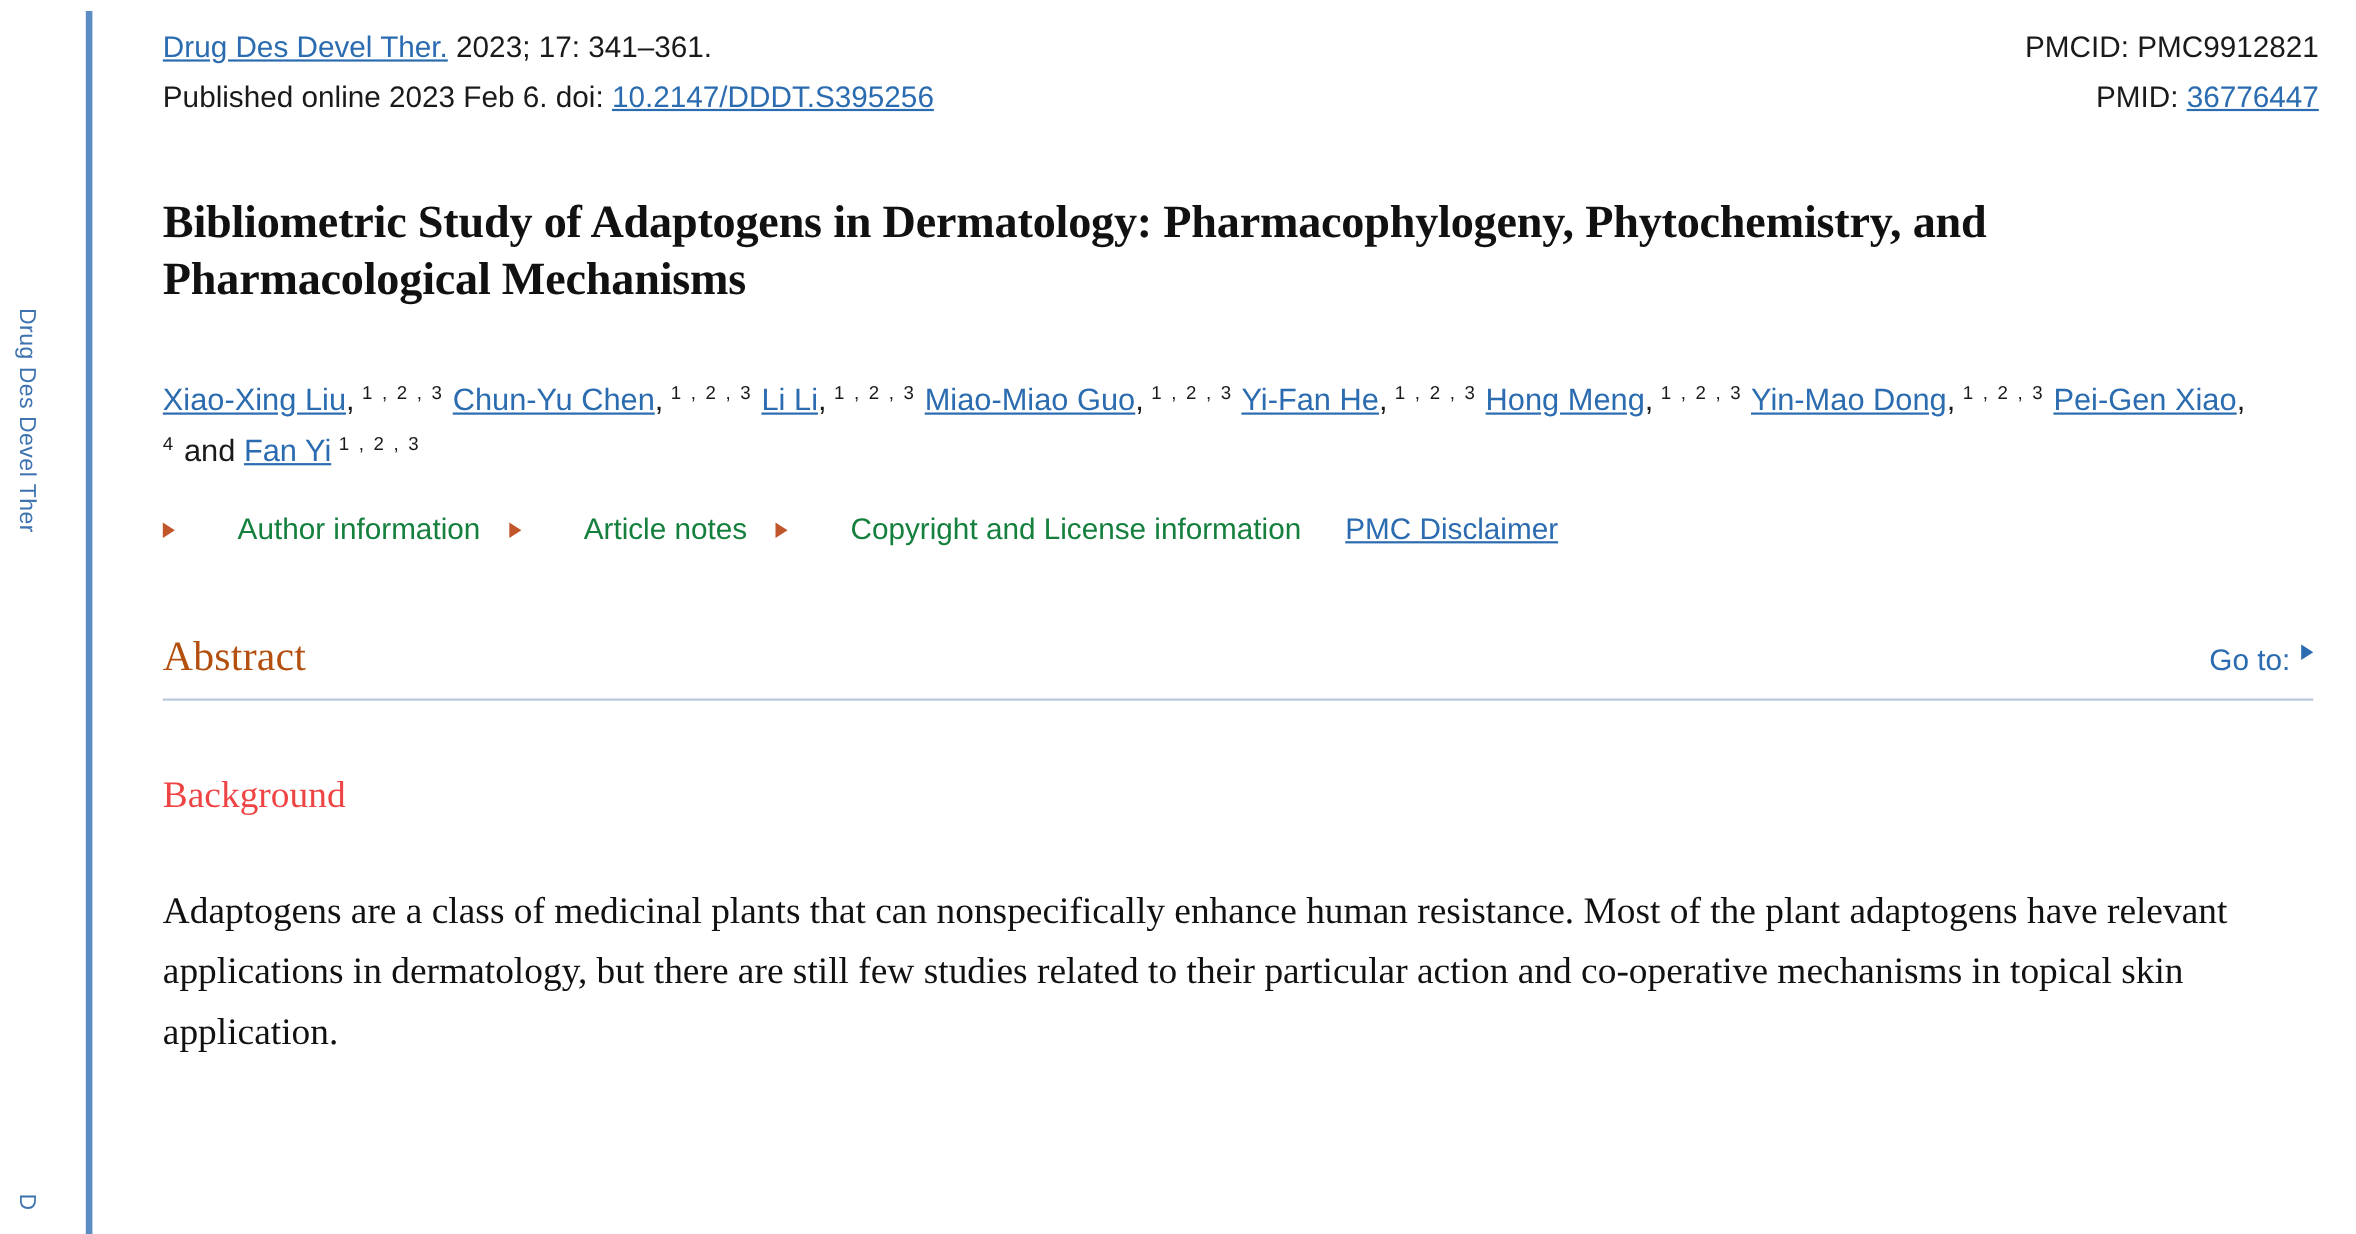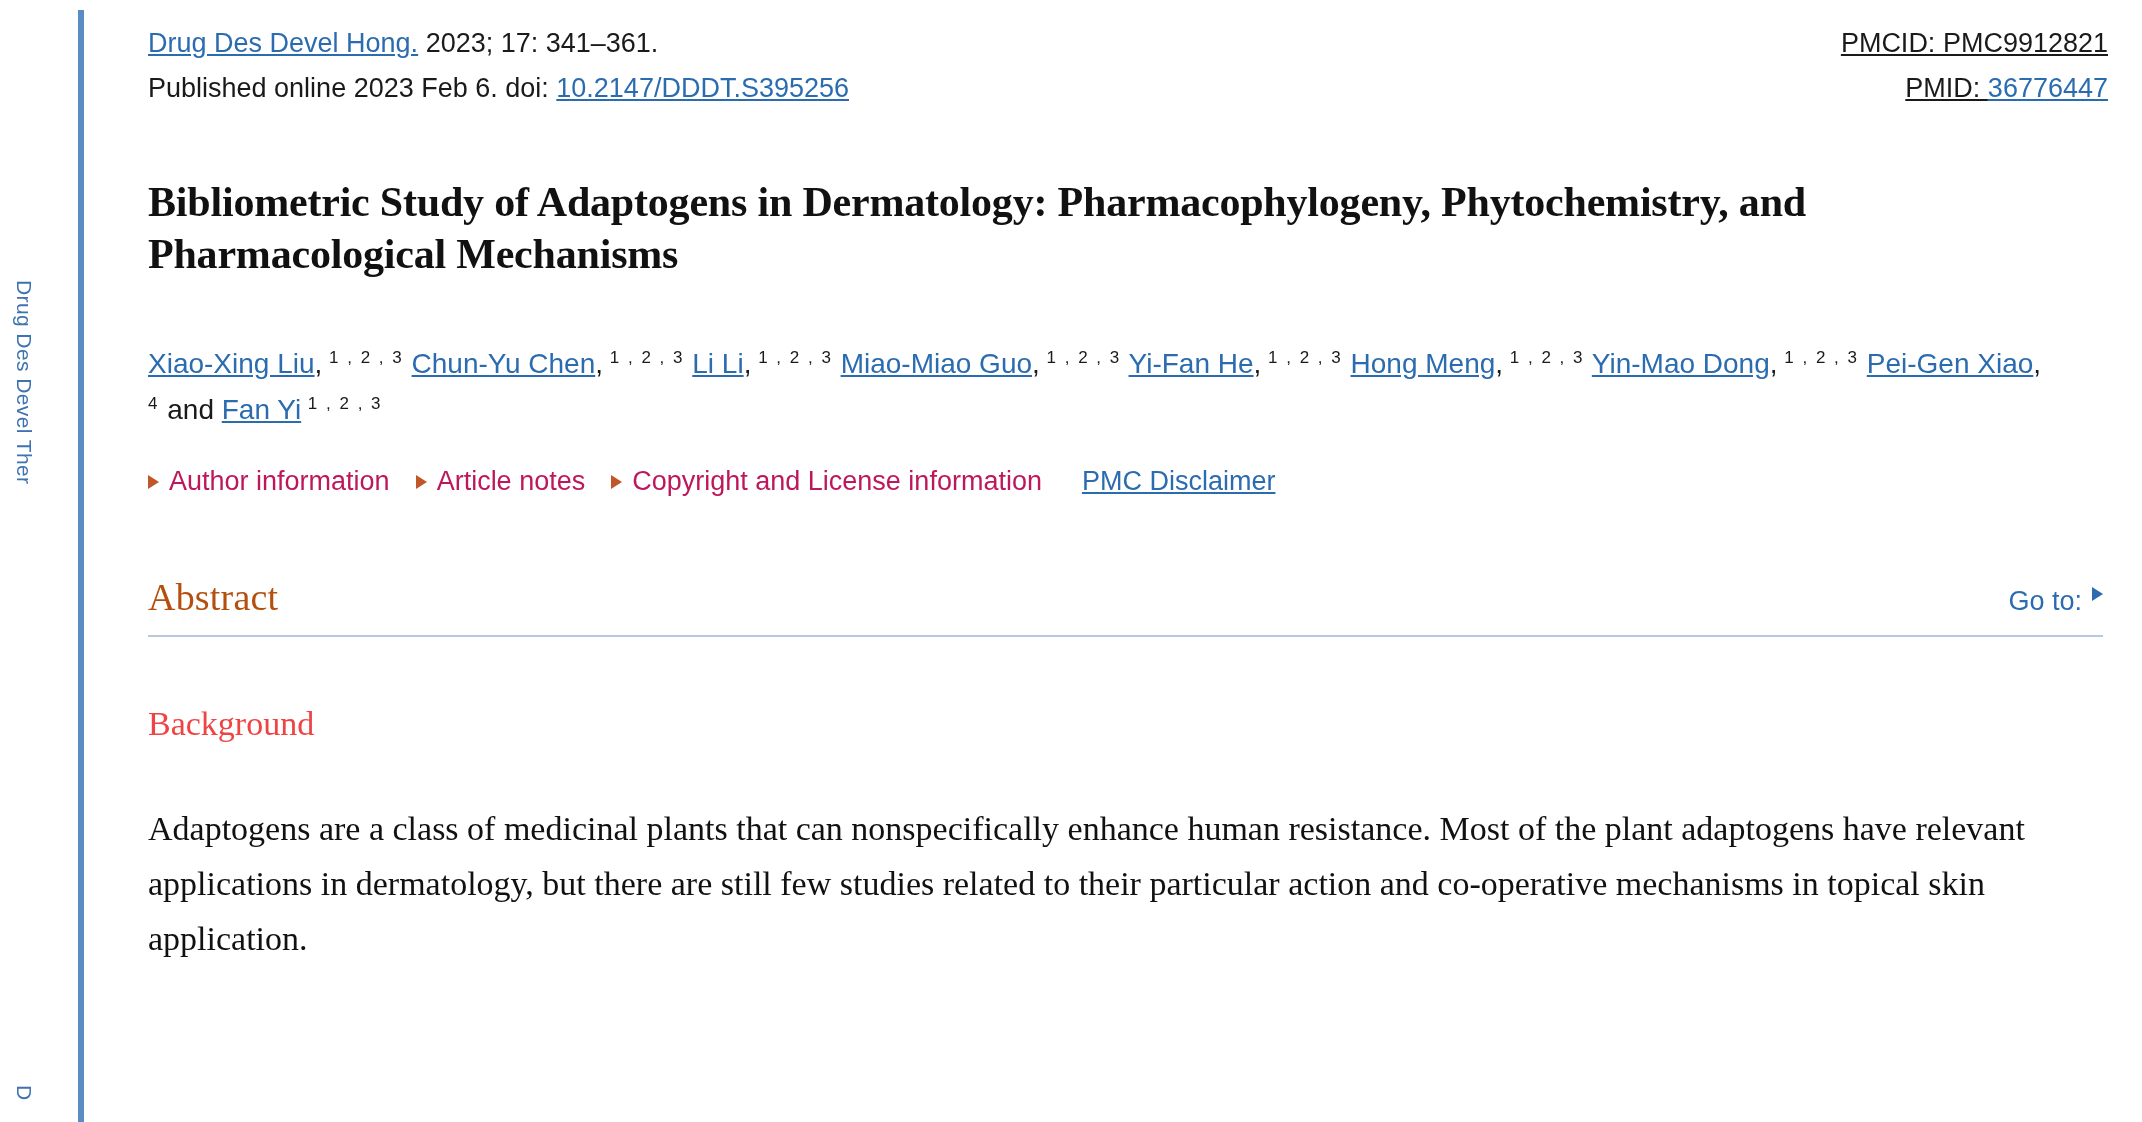--- a/index.html
+++ b/index.html
@@ -73,21 +73,21 @@
     font-family: "Liberation Sans", sans-serif;
     font-size: 27px;
     color: #1a1a1a;
     padding-top: 28px;
   }
   .cite-row.second {
     padding-top: 14px;
     gap: 48px;
   }
   .cite-left { white-space: nowrap; }
-  .cite-right { white-space: nowrap; text-decoration: underline; }
+  .cite-right { white-space: nowrap; }
 
   a.link, .link {
     color: #2b6cb0;
     text-decoration: underline;
     cursor: pointer;
   }
 
   
   h1.title {
     font-family: "Liberation Serif", serif;
@@ -142,21 +142,21 @@
     position: relative;
     top: 1px;
   }
   .toggle-item {
     margin-right: 26px;
     cursor: pointer;
     display: inline-flex;
     align-items: center;
     white-space: nowrap;
   }
-  .toggle-item .tlabel { color: #be185d; }
+  .toggle-item .tlabel { color: #15803d; margin-left: 47px; }
   .pmc-disclaimer {
     color: #2b6cb0;
     text-decoration: underline;
     cursor: pointer;
     margin-left: 14px;
     white-space: nowrap;
   }
 
   
   .abstract-head {
@@ -220,21 +220,21 @@
 <div class="page">
 
   <div class="rail"></div>
   <div class="rail-label">Drug Des Devel Ther</div>
   <div class="rail-label2">D</div>
 
   <div class="content">
 
     <div class="cite-row">
       <div class="cite-left">
-        <span class="link">Drug Des Devel Hong.</span><span> 2023; 17: 341–361.</span>
+        <span class="link">Drug Des Devel Ther.</span><span> 2023; 17: 341–361.</span>
       </div>
       <div class="cite-right">PMCID: PMC9912821</div>
     </div>
 
     <div class="cite-row second">
       <div class="cite-left">
         <span>Published online 2023 Feb 6. doi: </span><span class="link">10.2147/DDDT.S395256</span>
       </div>
       <div class="cite-right">
         <span>PMID: </span><span class="link">36776447</span>

